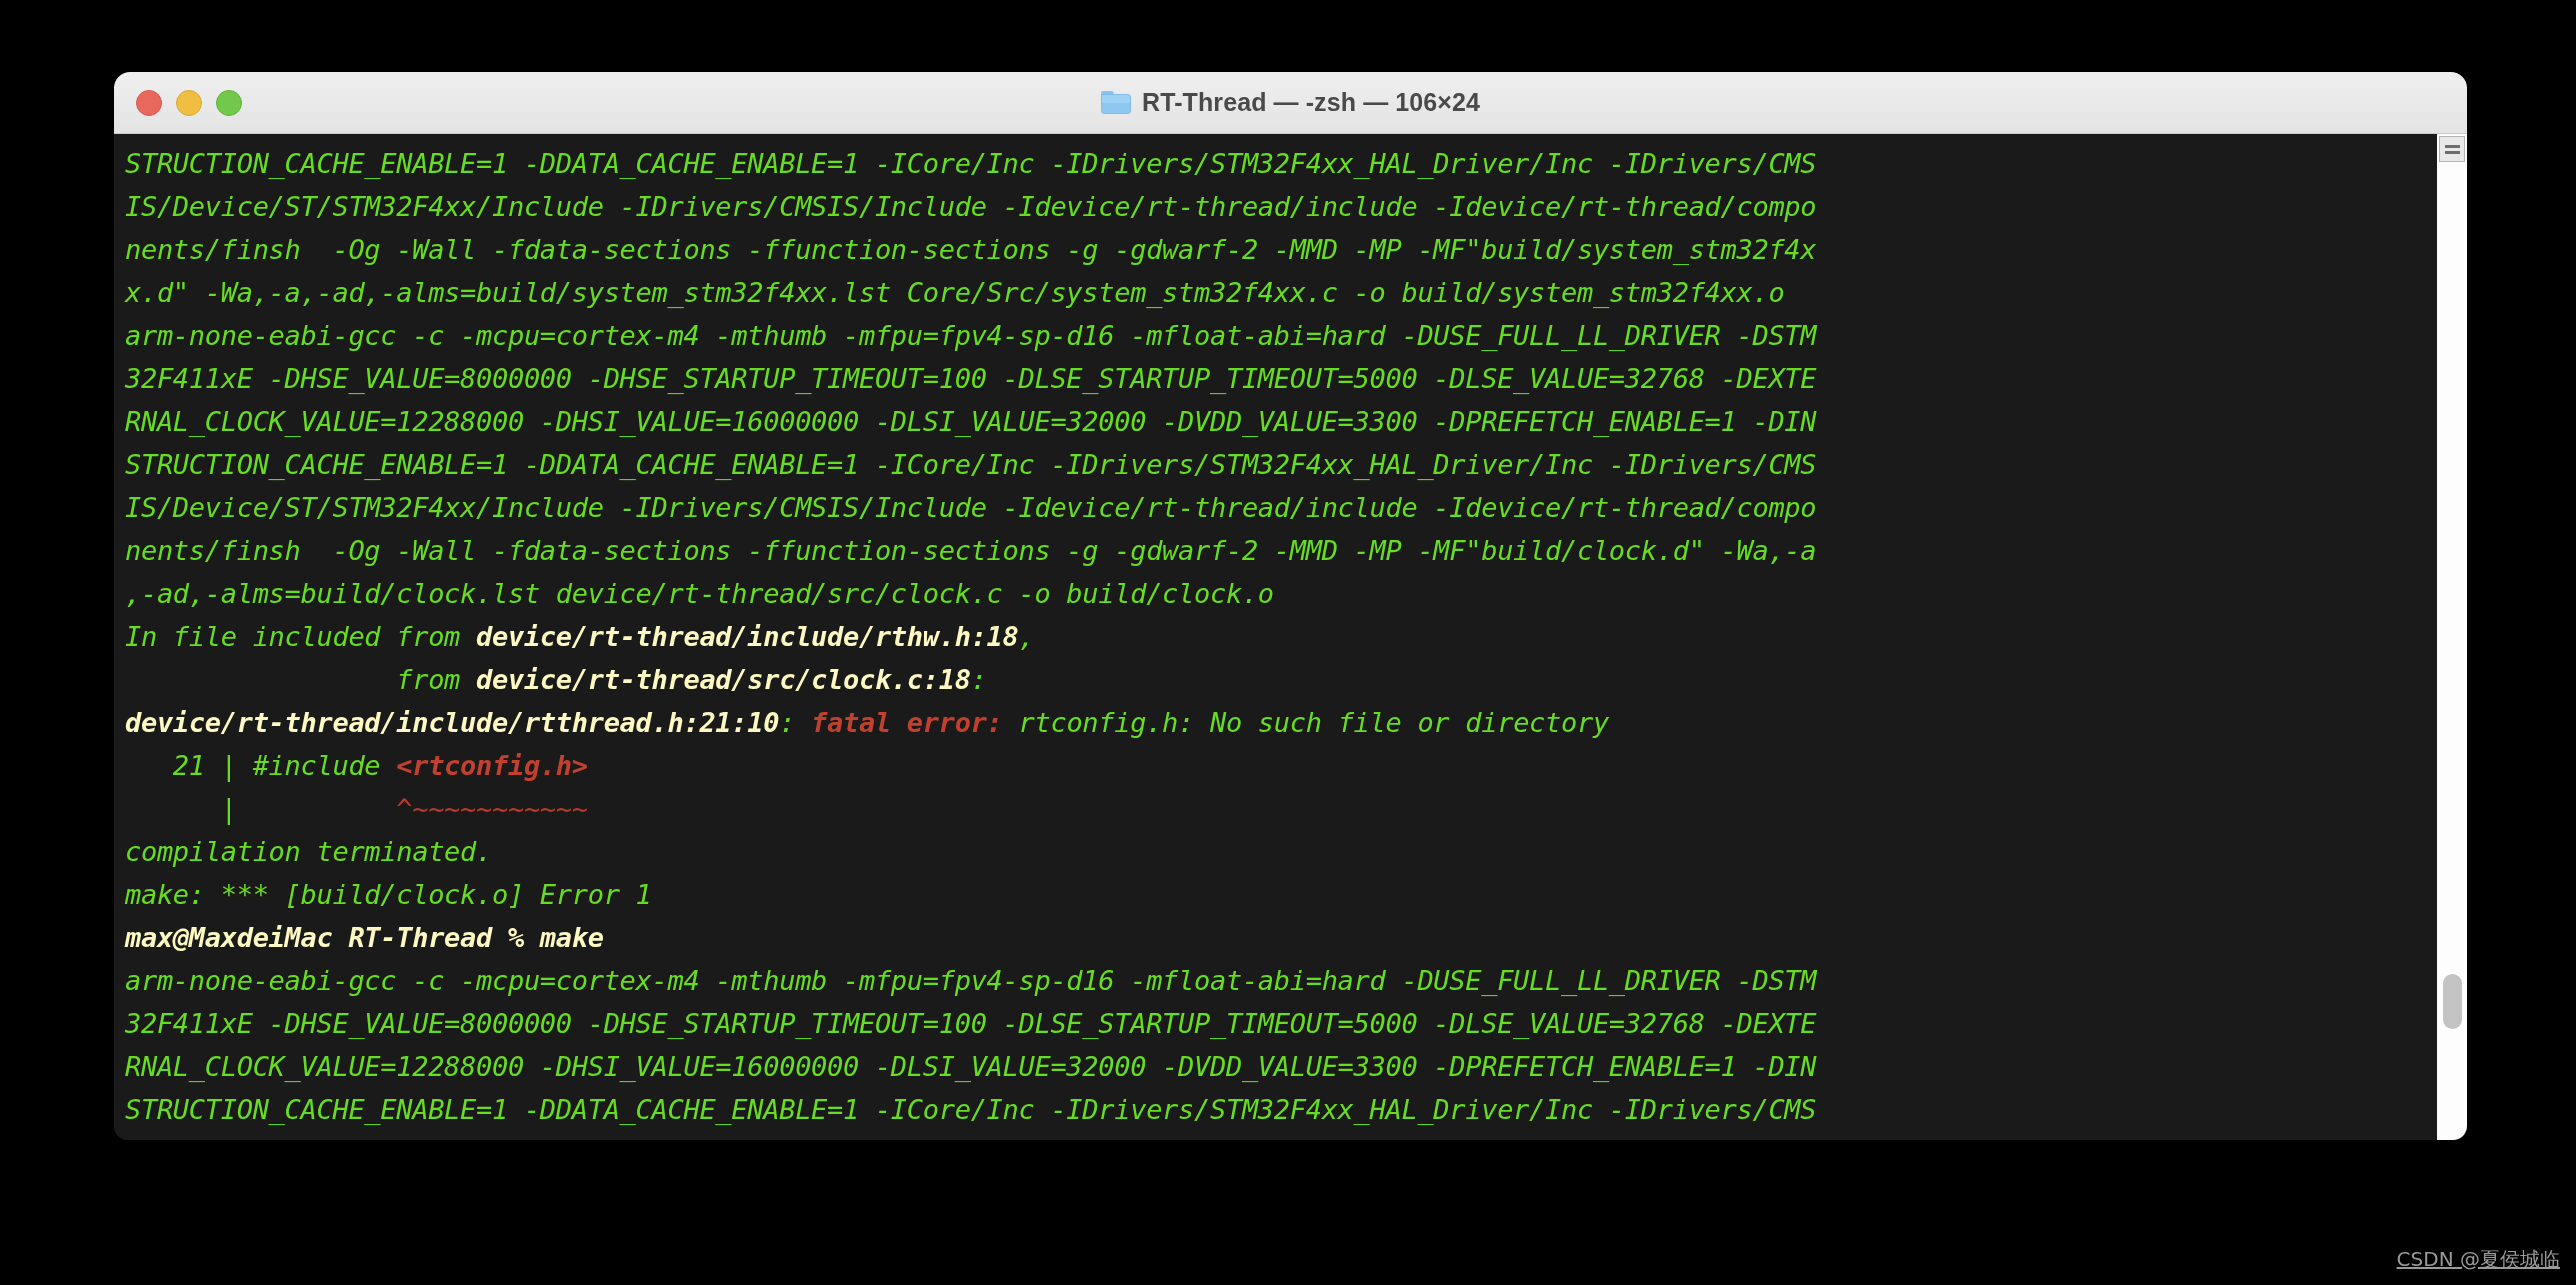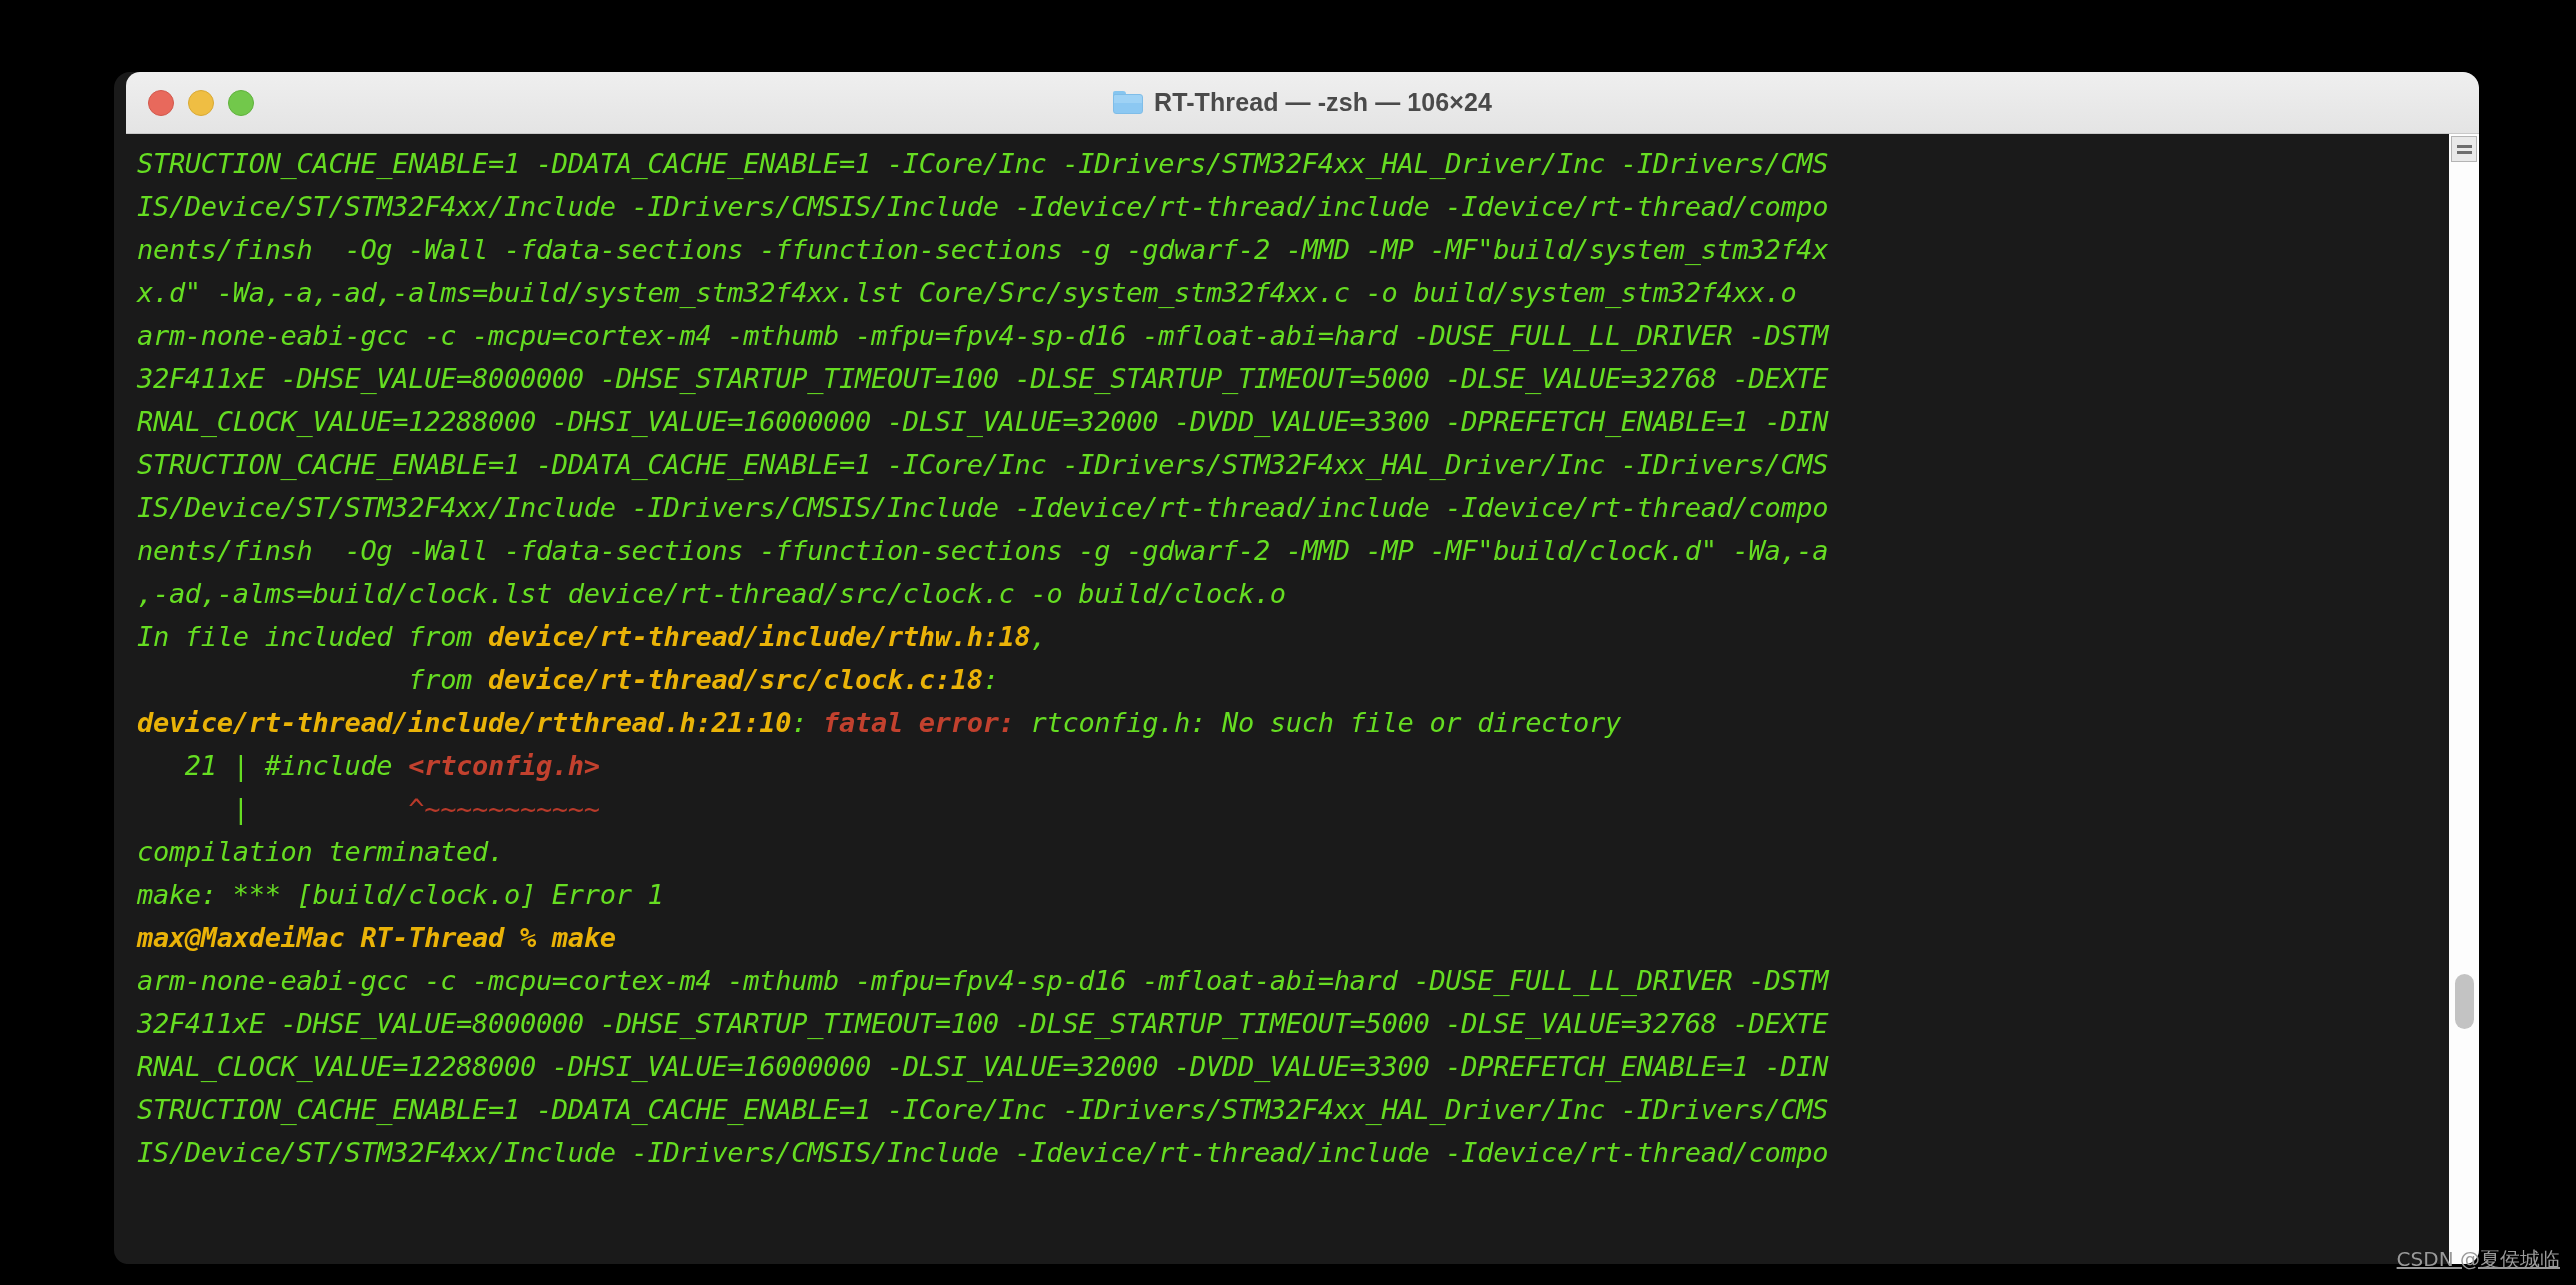--- a/index.html
+++ b/index.html
@@ -14,28 +14,27 @@
     font-family: "Liberation Sans", sans-serif;
     position: relative;
   }
 
   
   #terminal-window {
     position: absolute;
     left: 114px;
     top: 72px;
     width: 2353px;
-    height: 1192px;
+    height: 1068px;
     border-radius: 16px 16px 14px 14px;
     background: #1a1a1a;
     box-shadow: 0 10px 43px rgba(0,0,0,0.85);
     overflow: hidden;
     display: flex;
     flex-direction: column;
-    padding-left: 12px;
   }
 
   
   #title-bar {
     height: 61px;
     flex: 0 0 61px;
     background: linear-gradient(to bottom, #efefef, #e4e4e4);
     border-bottom: 1px solid #c9c9c9;
     position: relative;
     display: flex;
@@ -115,21 +114,21 @@
     font-family: "DejaVu Sans Mono", "Liberation Mono", monospace;
     font-size: 27px;
     line-height: 43px;
     color: #6ee22a;
     white-space: pre;
     overflow: hidden;
     letter-spacing: -0.3px;
   }
   .ln { display: block; height: 43px; font-style: italic; }
   .g      { color: #66dd22; }
-  .gb     { color: #eab308; font-weight: bold; }
+  .gb     { color: #fef9c3; font-weight: bold; }
   .redb   { color: #c2412e; font-weight: bold; text-align: right; }
   .caret  { color: #b83a2a; }
 
   
   #terminal-scrollbar {
     flex: 0 0 30px;
     width: 30px;
     background: #fdfdfd;
     position: relative;
     border-left: 1px solid #1a1a1a;

